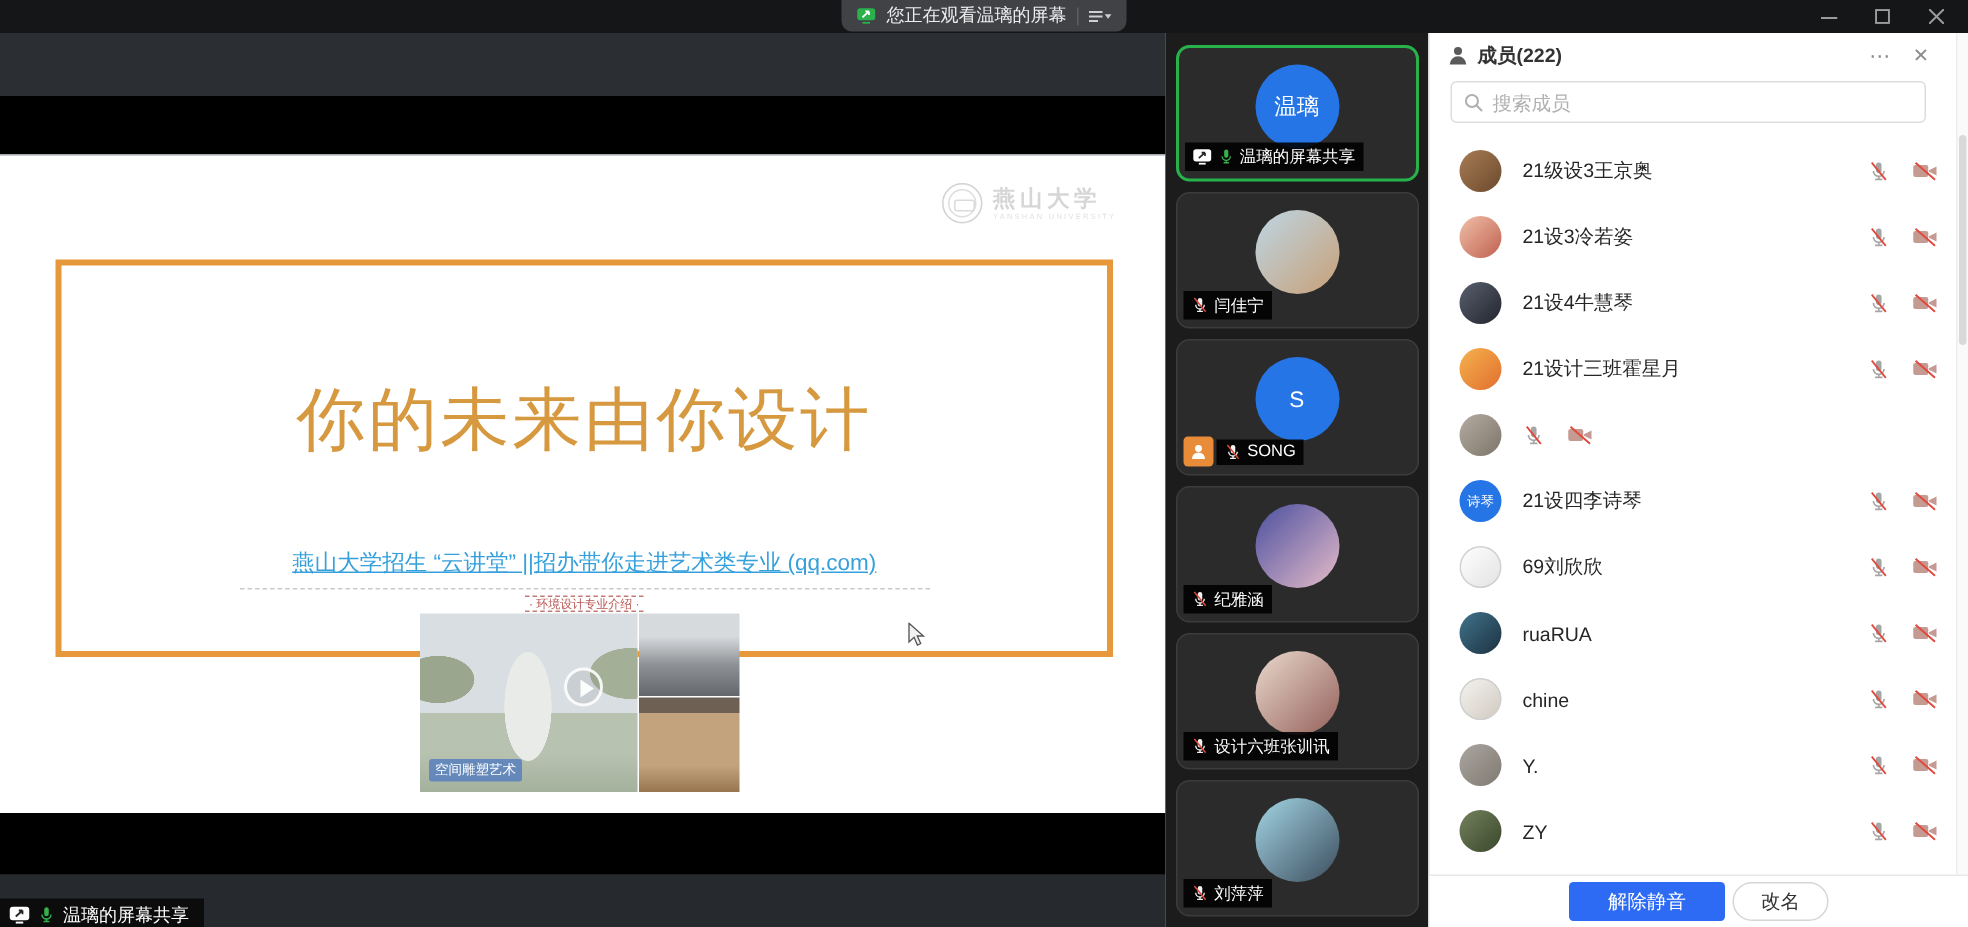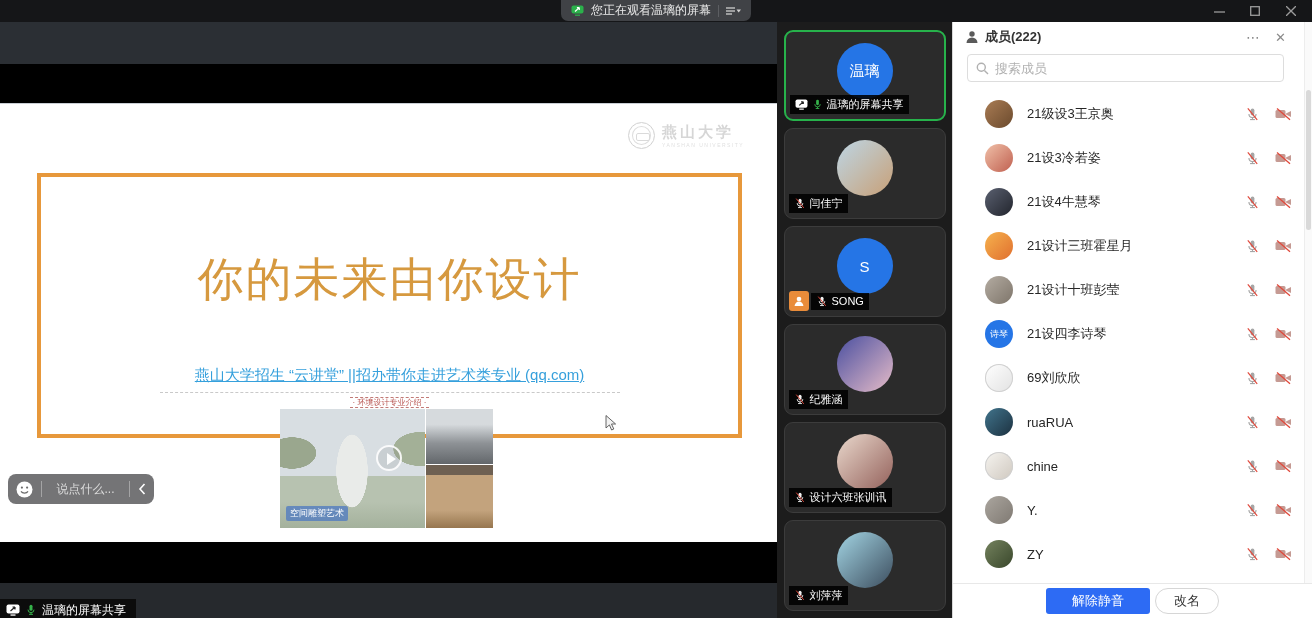--- a/index.html
+++ b/index.html
@@ -92,21 +92,21 @@
   .m-header { height:30px; display:flex; align-items:center; padding:0 26px 0 12px; }
   .m-title { font-size:13px; color:#333; margin-left:6px; font-weight:bold; }
   .m-header .spacer { flex:1; }
   .m-more { color:#8a8a8a; font-size:14px; letter-spacing:1px; cursor:pointer; }
   .m-close { color:#8a8a8a; font-size:13px; margin-left:14px; cursor:pointer; }
   .m-search { margin:2px 28px 6px 14px; height:28px; border:1px solid #ddd; border-radius:4px;
     display:flex; align-items:center; padding:0 8px; gap:6px; background:#fff; }
   .m-search input { border:none; outline:none; flex:1; font-size:13px; color:#333; font-family:inherit; }
   .m-search input::placeholder { color:#b0b0b0; }
   .m-list { position:absolute; left:0; top:70px; bottom:35px; right:8px; overflow:hidden; }
-  .member-row { height:44px; display:flex; align-items:center; padding:0 12px 0 32px; }
+  .member-row { height:44px; display:flex; align-items:center; padding:0 12px 0 20px; }
   .m-avatar { width:28px; height:28px; border-radius:50%; flex:none; margin-right:14px;
     display:flex; align-items:center; justify-content:center; color:#fff; font-size:9px; }
   .m-name { font-size:13px; color:#262626; flex:1; white-space:nowrap; overflow:hidden; }
   .m-icons { display:flex; align-items:center; gap:15px; }
   .m-footer { position:absolute; left:0; right:0; bottom:0; height:35px; border-top:1px solid #e8e8e8;
     display:flex; align-items:center; justify-content:center; gap:5px; background:#fff; }
   .btn-primary { background:var(--primary-blue); color:#fff; font-size:13px; border:none;
     padding:4px 26px; border-radius:3px; cursor:pointer; font-family:inherit; }
   .btn-plain { background:#fff; color:#333; font-size:13px; border:1px solid #d6d6d6;
     padding:3px 18px; border-radius:13px; cursor:pointer; font-family:inherit; }
@@ -186,38 +186,20 @@
       <div class="thumb-top"></div>
       <div class="thumb-bottom"></div>
 
       <div class="cursor">
         <svg width="12" height="17" viewBox="0 0 12 17">
             <polygon points="1,0.5 1,13 4.4,9.9 6.6,15 8.8,14 6.5,9 10.6,9" fill="#f2f2f2" stroke="#555" stroke-width="0.9"></polygon>
           </svg>
       </div>
     </div>
 
-    <div class="chat-pill">
-      <span class="ic">
-        <svg width="17" height="17" viewBox="0 0 17 17">
-            <circle cx="8.5" cy="8.5" r="8" fill="#fff"></circle>
-            <circle cx="5.9" cy="6.6" r="1.1" fill="#6b6b6b"></circle>
-            <circle cx="11.1" cy="6.6" r="1.1" fill="#6b6b6b"></circle>
-            <path d="M5 10.4 a3.9 3.1 0 0 0 7 0" fill="none" stroke="#6b6b6b" stroke-width="1.2"></path>
-          </svg>
-      </span>
-      <span class="chat-div"></span>
-      <span class="chat-text">说点什么...</span>
-      <span class="chat-div"></span>
-      <span class="ic">
-        <svg width="8" height="12" viewBox="0 0 8 12">
-            <polyline points="6.5,1 2,6 6.5,11" fill="none" stroke="#fff" stroke-width="1.6"></polyline>
-          </svg>
-      </span>
-    </div>
 
     <div class="share-badge">
       <span class="ic">
         <svg width="14" height="12" viewBox="0 0 14 12">
             <rect x="0.5" y="0.5" width="13" height="9" rx="2" fill="#fff"></rect>
             <path d="M4.5 7 L9 3 M9 3 h-2.5 M9 3 v2.5" stroke="#222" stroke-width="1.2" fill="none"></path>
             <rect x="4.5" y="10.4" width="5" height="1.3" fill="#fff"></rect>
           </svg>
       </span>
       <span class="ic">
@@ -497,21 +479,20 @@
                 <line x1="2" y1="1.5" x2="15" y2="12.8" stroke="#E0493C" stroke-width="1.3"></line>
               </svg>
       </span>
     </span>
   </div>
 
   <div class="member-row">
     <span class="m-avatar" style="background: linear-gradient(135deg, rgb(180, 172, 162), rgb(126, 117, 106));">
             <span class="av-txt"></span>
           </span>
-    <span class="m-name">21设计十班彭莹</span>
     <span class="m-icons">
       <span class="ic">
         <svg width="15" height="15" viewBox="0 0 16 16">
                 <rect x="6" y="1.5" width="4" height="7.5" rx="2" fill="#a6a6a6"></rect>
                 <path d="M4.2 7.5 a3.8 3.8 0 0 0 7.6 0" fill="none" stroke="#a6a6a6" stroke-width="1.2"></path>
                 <line x1="8" y1="11.3" x2="8" y2="13.2" stroke="#a6a6a6" stroke-width="1.2"></line>
                 <line x1="5.4" y1="13.4" x2="10.6" y2="13.4" stroke="#a6a6a6" stroke-width="1.2"></line>
                 <line x1="3" y1="1.5" x2="13" y2="13.8" stroke="#E0493C" stroke-width="1.3"></line>
               </svg>
       </span>

